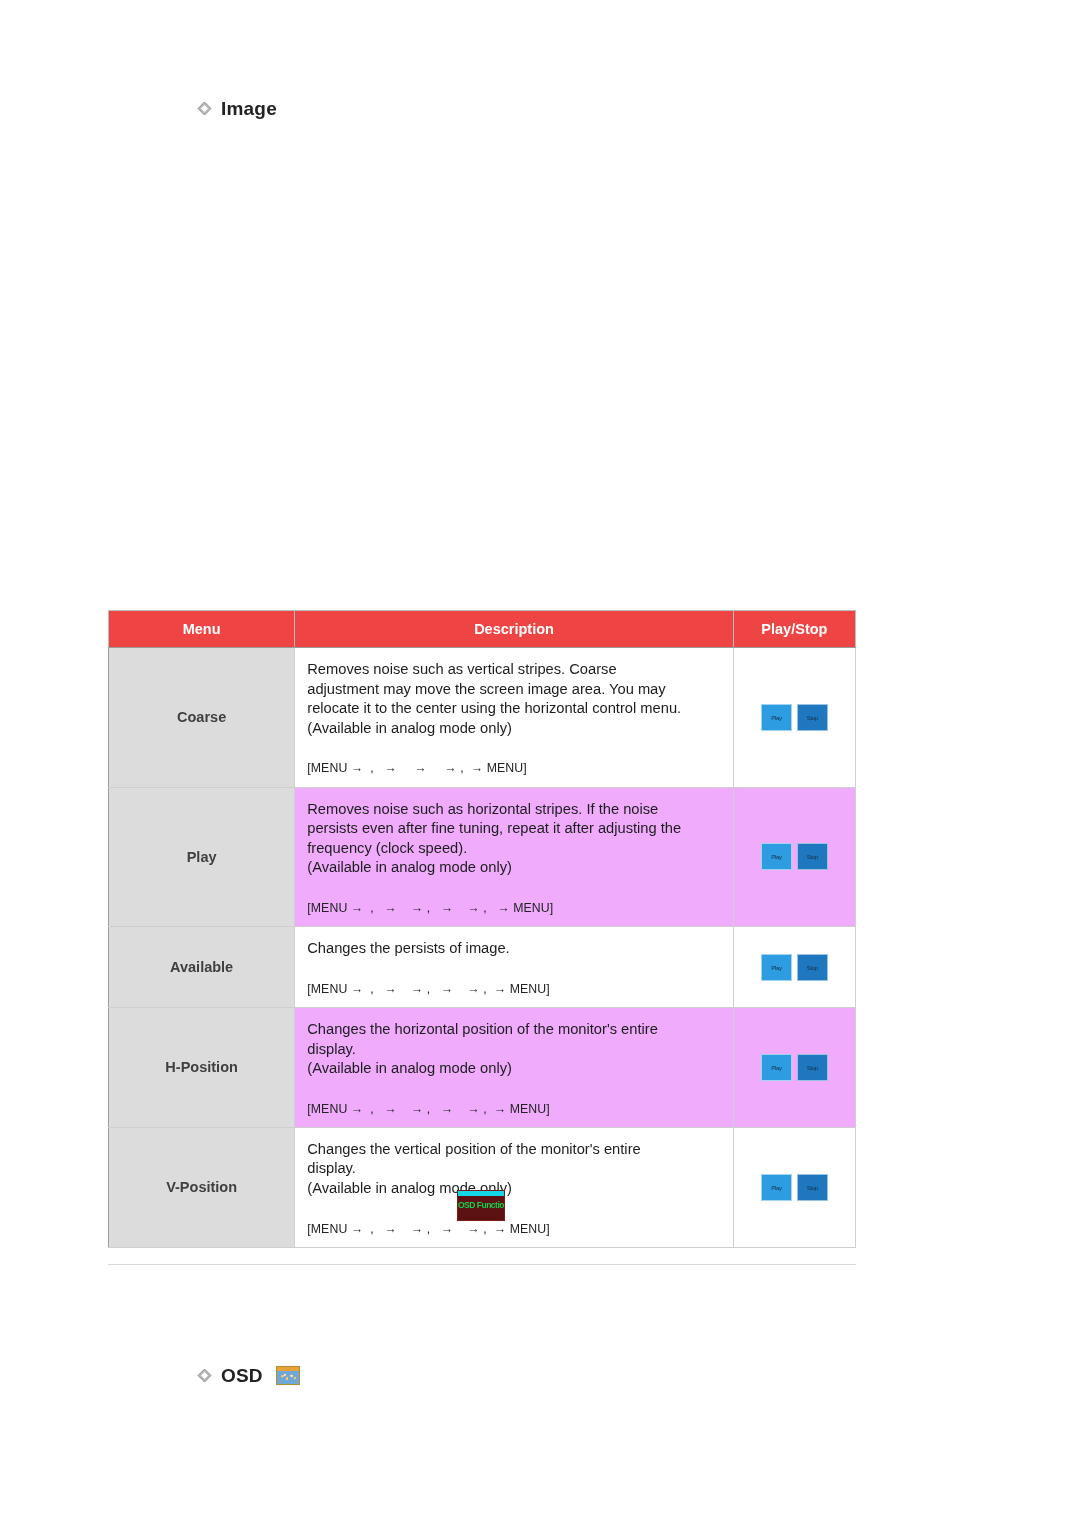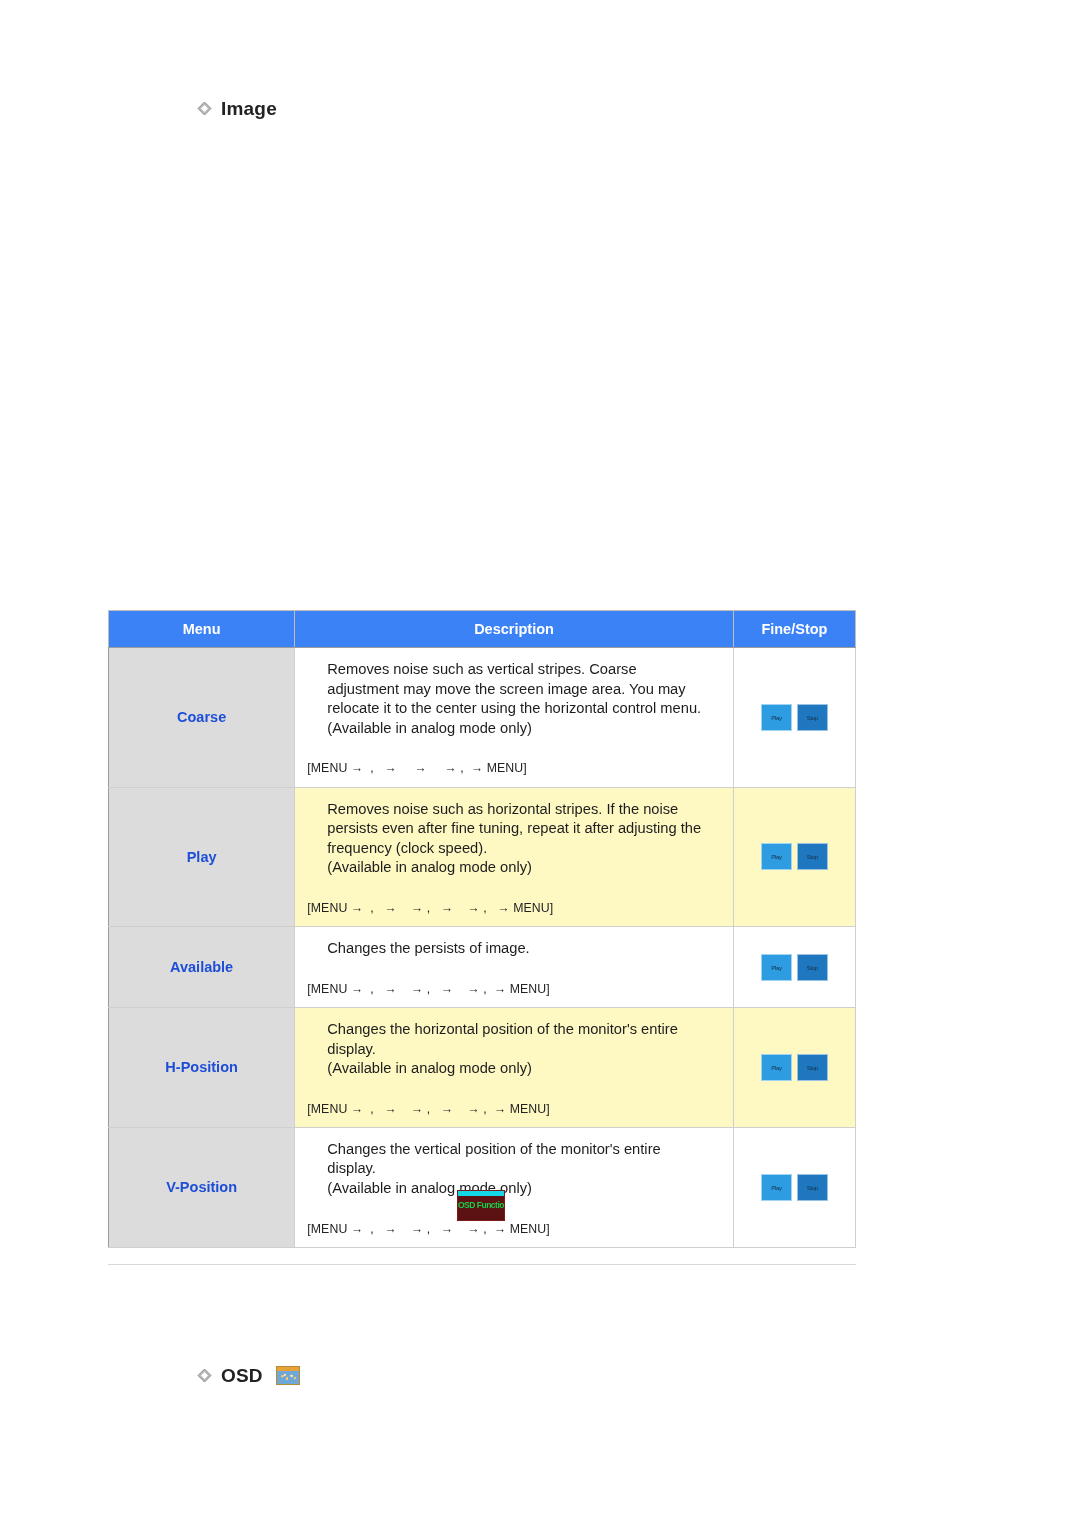--- a/index.html
+++ b/index.html
@@ -85,59 +85,59 @@
     table-layout: fixed;
     background: #ffffff;
   }
   .spec-table th,
   .spec-table td {
     border: 1px solid #cfcfcf;
     vertical-align: middle;
     padding: 0;
   }
   .spec-table thead th {
-    background: #3b82f6;
+    background: #ef4444;
     color: #ffffff;
     font-size: 14.5px;
     font-weight: bold;
     text-align: center;
     height: 36px;
     border: 1px solid #bdbdbd;
     border-bottom: 1px solid #9b9b9b;
   }
   col.c-menu  { width: 186px; }
   col.c-desc  { width: 438px; }
   col.c-play  { width: 122px; }
 
   td.menu-cell {
     background: #dcdcdc;
     text-align: center;
     font-size: 14.5px;
     font-weight: bold;
-    color: #1d4ed8;
+    color: #404040;
     border-right: 1px solid #cfcfcf;
     border-left: none;
   }
   td.desc-cell {
     padding: 12px 10px 10px 12px;
     font-size: 14.7px;
     line-height: 1.33;
     color: #1d1d1d;
   }
   td.play-cell {
     text-align: center;
   }
 
   tr.row-white td.desc-cell,
   tr.row-white td.play-cell { background: #ffffff; }
   tr.row-gray  td.desc-cell,
-  tr.row-gray  td.play-cell { background: #fef9c3; }
+  tr.row-gray  td.play-cell { background: #f0abfc; }
 
   .desc-text { margin: 0; }
-  .desc-text .ln { display: block; margin-left: 20px; }
+  .desc-text .ln { display: block; }
 
   .menu-path {
     margin-top: 22px;
     font-size: 12.3px;
     color: #222222;
     letter-spacing: 0.1px;
     white-space: pre;
   }
 
   
@@ -222,21 +222,21 @@
   <table class="spec-table">
     <colgroup>
       <col class="c-menu">
         <col class="c-desc">
         <col class="c-play">
     </colgroup>
     <thead>
       <tr>
         <th>Menu</th>
         <th>Description</th>
-        <th>Fine/Stop</th>
+        <th>Play/Stop</th>
       </tr>
     </thead>
     <tbody>
 
       <tr class="row-white">
         <td class="menu-cell">Coarse</td>
         <td class="desc-cell">
           <div class="desc-text">
             <span class="ln">Removes noise such as vertical stripes. Coarse</span>
             <span class="ln">adjustment may move the screen image area. You may</span>

